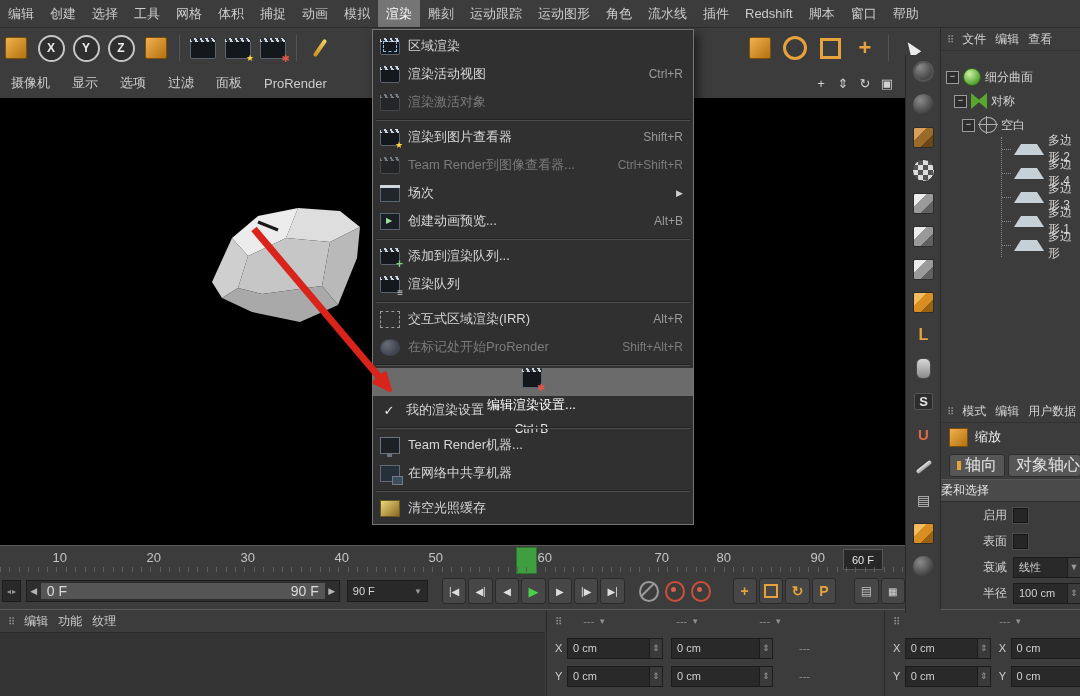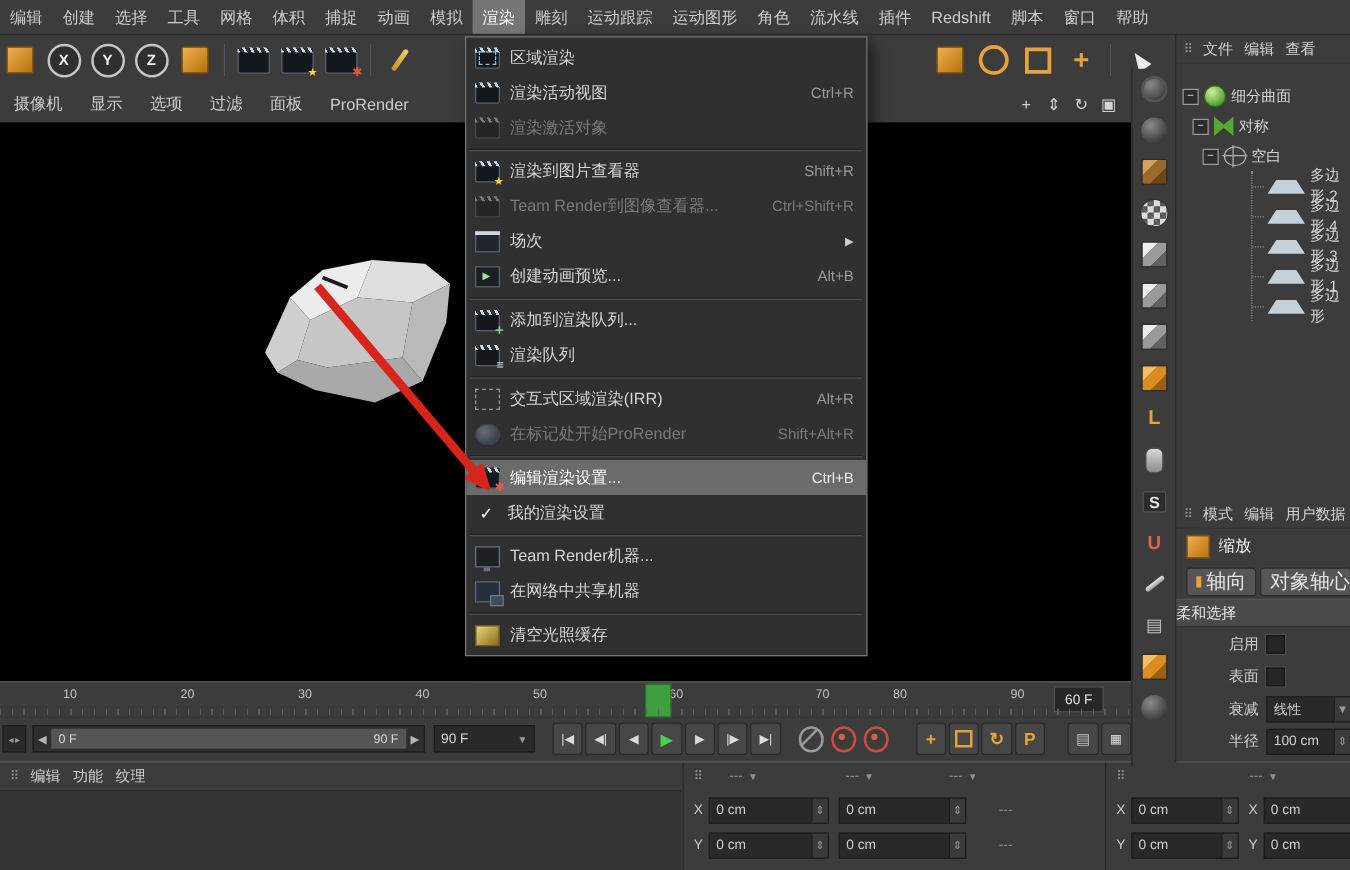--- a/index.html
+++ b/index.html
@@ -62,33 +62,33 @@
   .vnav span{width:16px;text-align:center;}
 
   
   .viewport{position:absolute;left:0;top:98px;width:905px;height:447px;background:#000;}
 
   
   .ruler{position:absolute;left:0;top:545px;width:905px;height:28px;background:#3c3c3c;
          border-top:1px solid #5a5a5a;border-bottom:1px solid #262626;}
   .ruler::after{content:"";position:absolute;left:0;right:0;bottom:2px;height:5px;
          background:repeating-linear-gradient(90deg,#5f5f5f 0 1px,transparent 1px 9.4px);}
-  .tick{position:absolute;top:4px;width:22px;text-align:center;font-size:10px;color:#c4c4c4;}
+  .tick{position:absolute;top:4px;width:22px;text-align:right;font-size:13px;color:#c4c4c4;}
   .playhead{position:absolute;left:516px;top:1px;width:19px;height:25px;background:#3f9e3f;border:1px solid #2a732a;}
   .framebox{position:absolute;left:843px;top:3px;width:38px;height:19px;background:#272727;border:1px solid #565656;
             color:#e4e4e4;font-size:11px;display:flex;align-items:center;justify-content:center;}
 
   
   .transport{position:absolute;left:0;top:574px;width:905px;height:34px;background:#3c3c3c;display:flex;align-items:center;}
   .ministep{width:18px;height:20px;margin-left:2px;background:#292929;border:1px solid #1d1d1d;color:#9a9a9a;
             font-size:8px;display:flex;align-items:center;justify-content:center;gap:1px;}
   .rslider{width:334px;height:20px;margin-left:5px;background:#2e2e2e;border:1px solid #1d1d1d;display:flex;align-items:center;}
   .rs-arrow{width:14px;text-align:center;color:#b5b5b5;font-size:9px;}
   .rs-bar{flex:1;height:16px;background:#555;display:flex;align-items:center;justify-content:space-between;
-          padding:0 6px;font-size:10px;color:#dadada;}
+          padding:0 6px;font-size:14px;color:#dadada;}
   .fcombo{width:74px;height:20px;margin-left:7px;background:#292929;border:1px solid #1d1d1d;display:flex;
           align-items:center;padding:0 5px;font-size:11px;color:#d8d8d8;}
   .fcombo .dd{margin-left:auto;font-size:8px;color:#9a9a9a;}
   .tpb{width:24px;height:24px;margin-left:2px;background:#474747;border:1px solid #2a2a2a;border-radius:3px;
        color:#dcdcdc;font-size:10px;display:flex;align-items:center;justify-content:center;white-space:nowrap;}
   .tpb.play{color:#49d149;font-size:13px;}
   .circ{width:17px;height:17px;border-radius:50%;border:2px solid #9a9a9a;margin-left:6px;position:relative;}
   .circ.off::after{content:"";position:absolute;left:-2px;top:6px;width:17px;border-top:2px solid #9a9a9a;transform:rotate(-45deg);}
   .circ.red{border-color:#c94f3a;}
   .circ.red::after{content:"";position:absolute;left:4px;top:4px;width:5px;height:5px;border-radius:50%;background:#d8604a;}
@@ -173,21 +173,21 @@
   .amfield .spin{width:12px;align-self:stretch;border-left:1px solid #1c1c1c;background:#3a3a3a;color:#9a9a9a;
            font-size:9px;display:flex;align-items:center;justify-content:center;}
 
   
   .dmenu{position:absolute;left:372px;top:29px;width:320px;background:#303030;border:1px solid #757575;
          box-shadow:4px 5px 10px rgba(0,0,0,.55);z-index:50;padding:2px 0;}
   .drow{height:28px;display:flex;align-items:center;gap:8px;padding:0 10px 0 7px;}
   .drow .lbl{flex:1;white-space:nowrap;color:#d6d6d6;}
   .drow .sc{color:#9a9a9a;font-size:12px;}
   .drow.dis .lbl,.drow.dis .sc{color:#7b7b7b;}
-  .drow.hl{background:#6b6b6b;}
+  .drow.hl{background:#6b6b6b;flex-direction:column;}
   .drow.hl .lbl{color:#fff;}
   .drow.hl .sc{color:#e8e8e8;}
   .drow .sub{color:#cfcfcf;font-size:9px;}
   .dsep{height:7px;position:relative;}
   .dsep::after{content:"";position:absolute;left:3px;right:3px;top:3px;border-top:1px solid #232323;border-bottom:1px solid #4e4e4e;}
 
   .overlay-arrow{position:absolute;left:0;top:0;z-index:60;pointer-events:none;}
 </style>
 </head>
 <body>

